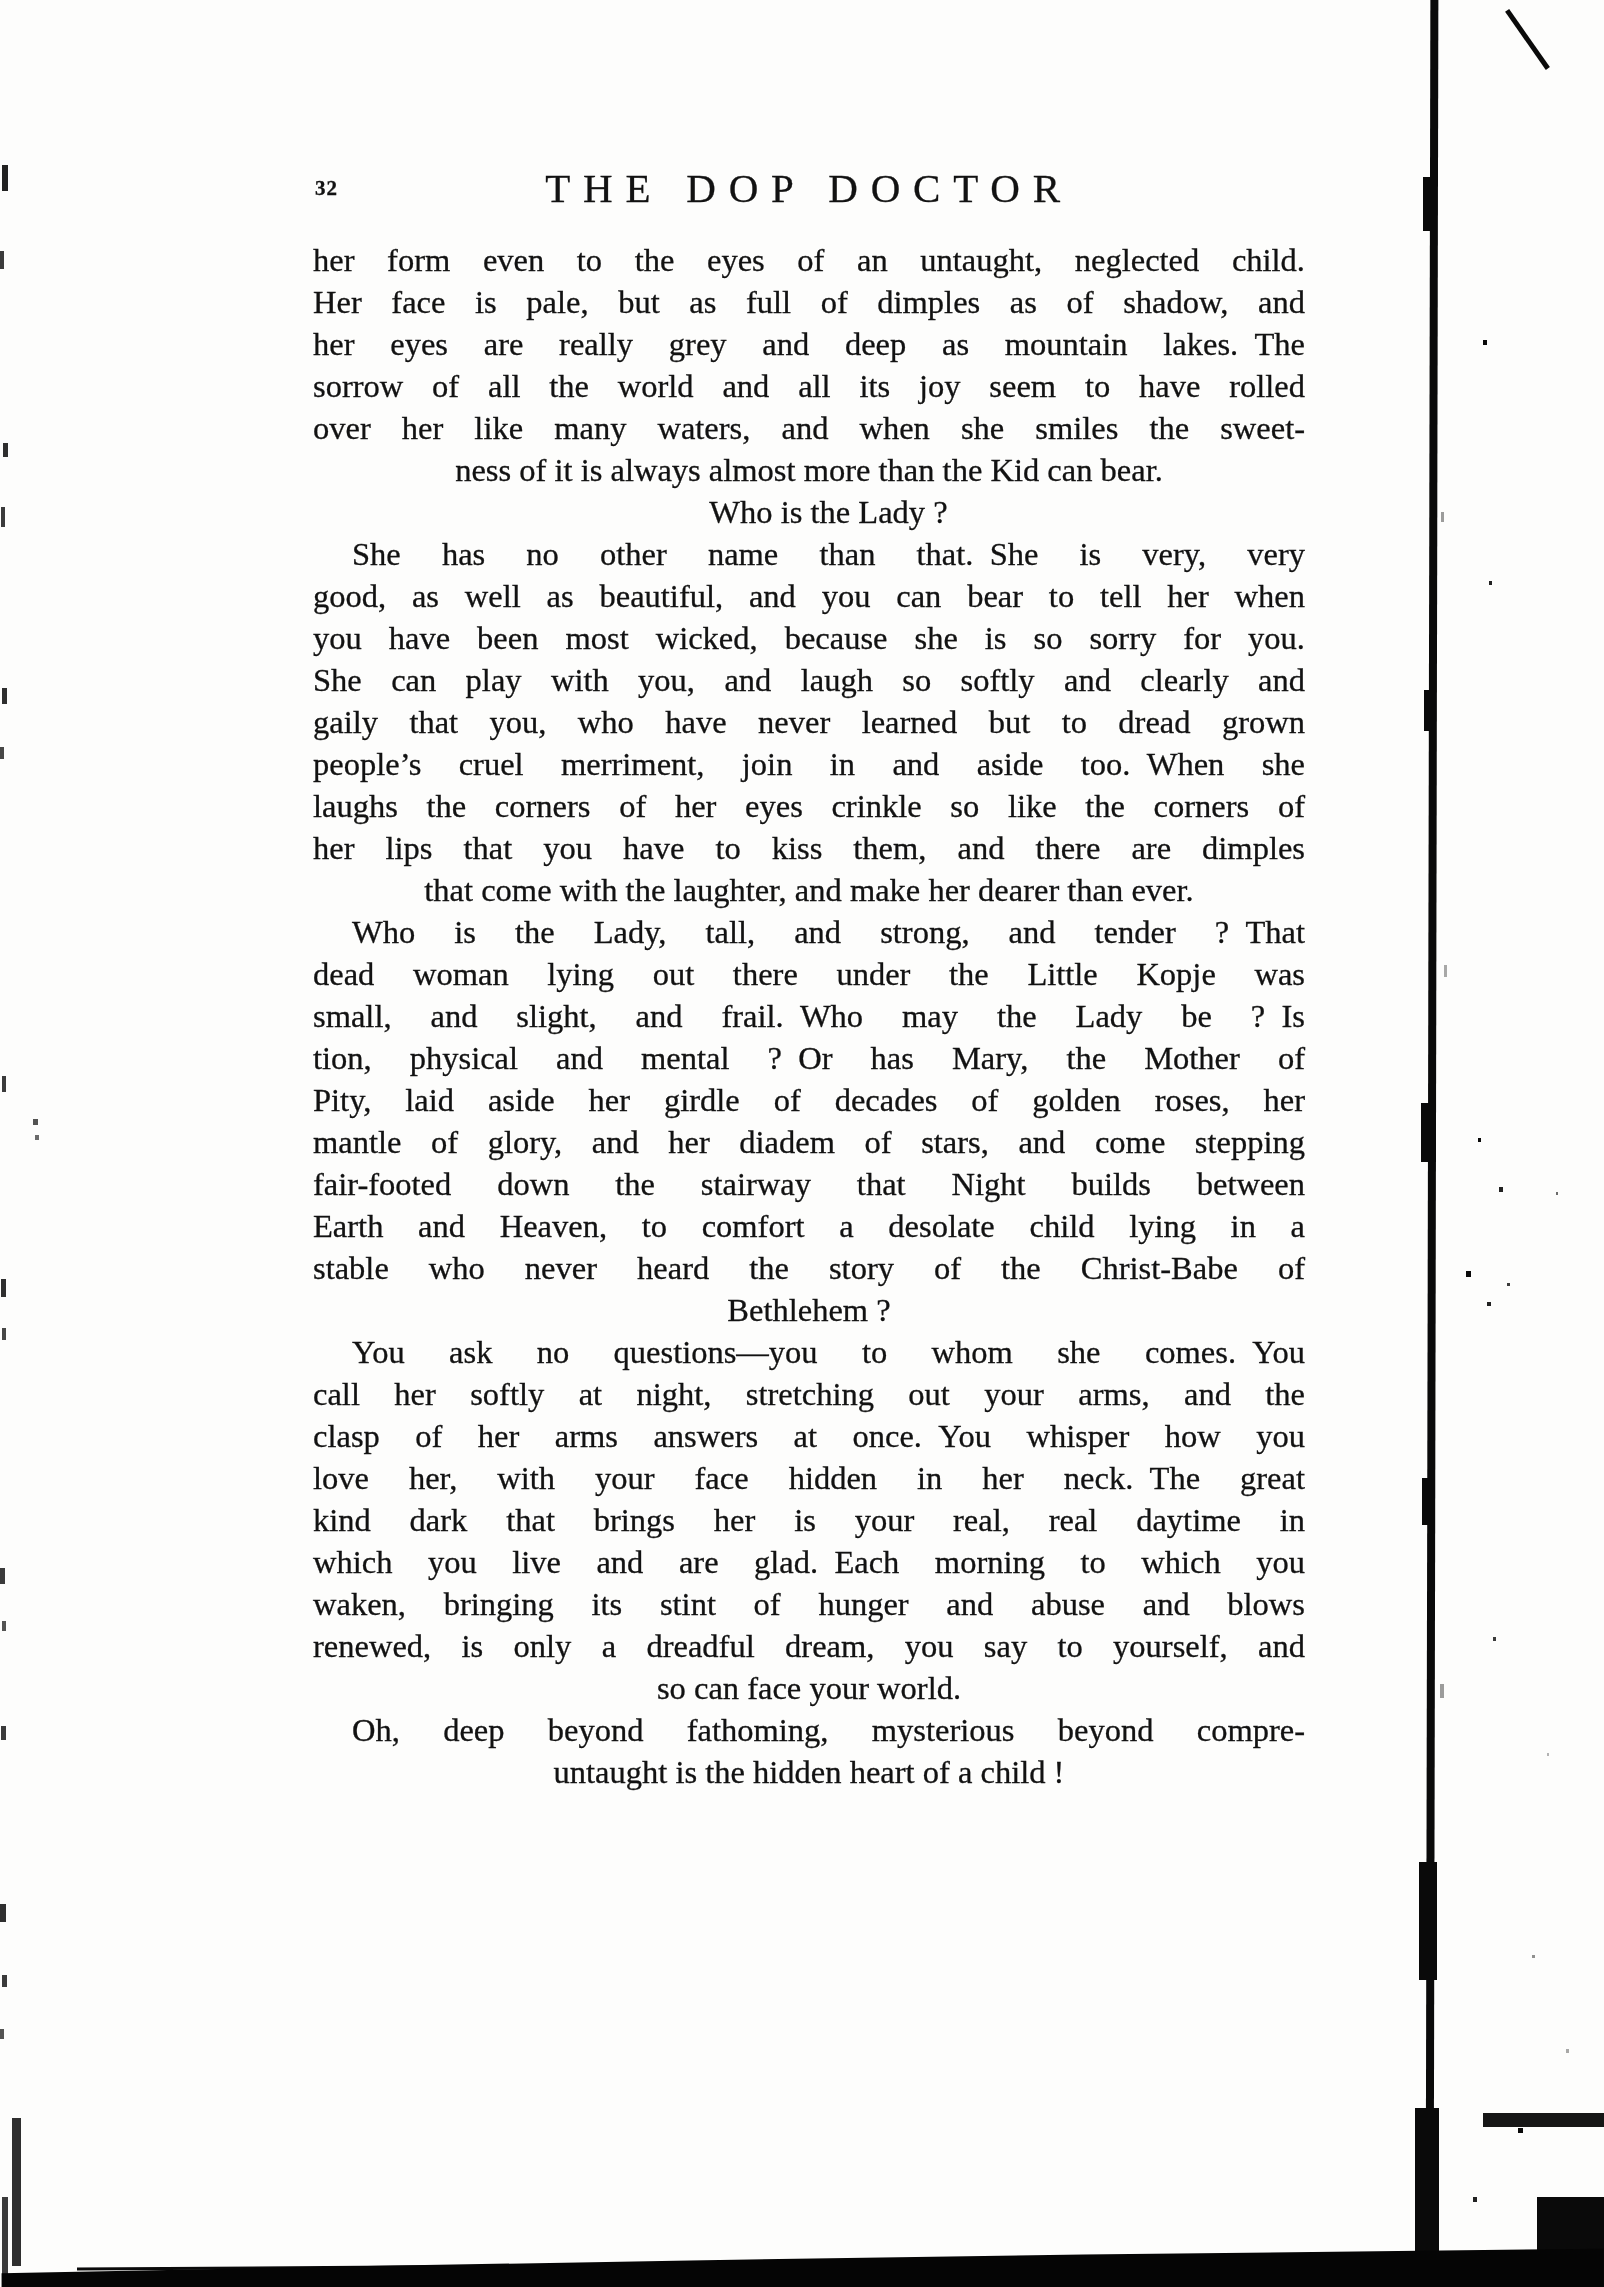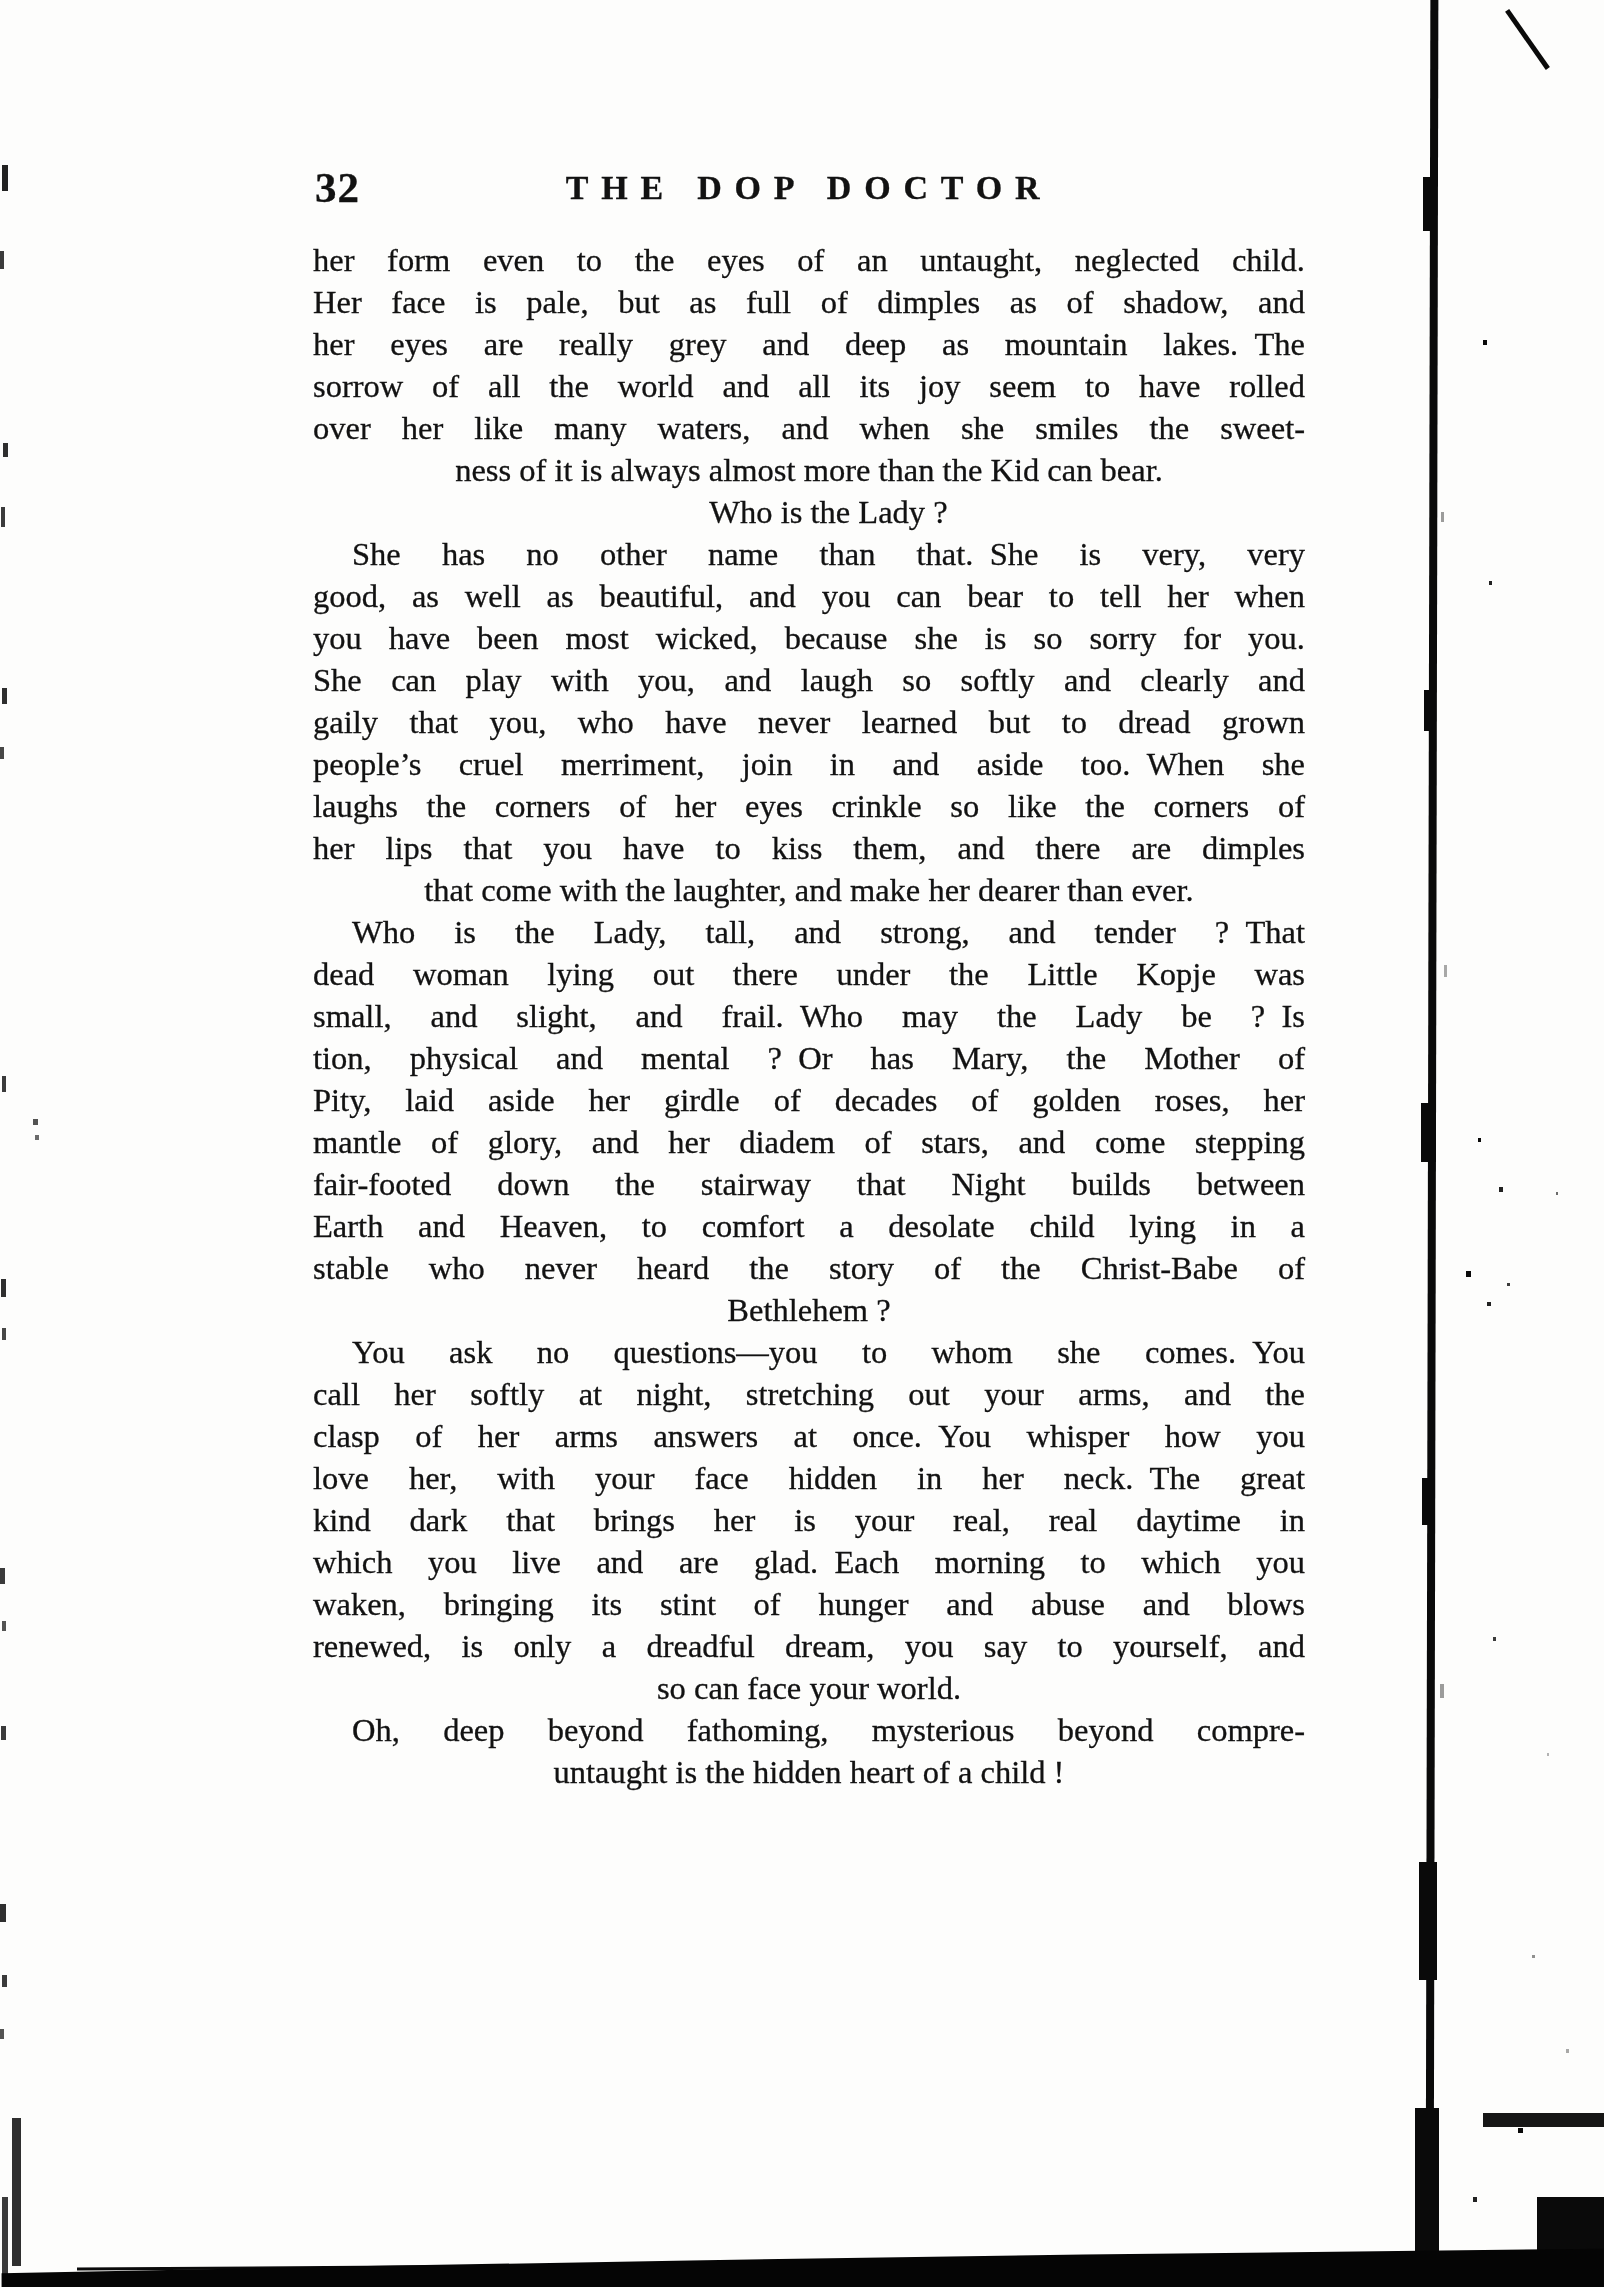--- a/index.html
+++ b/index.html
@@ -1,22 +1,22 @@
 <!DOCTYPE html>
 <html><head>
 <meta charset="utf-8">
 <style>
   html,body{margin:0;padding:0;}
   body{width:1605px;height:2287px;overflow:hidden;background:#ffffff;}
   .page{position:absolute;left:0;top:0;width:1605px;height:2287px;background:#fdfdfc;
         font-family:"Liberation Serif",serif;color:#121212;}
   .header{position:absolute;top:167px;left:313px;width:992px;height:42px;line-height:42px;}
-  .pageno{position:absolute;left:2px;top:0;font-weight:bold;font-size:43px;letter-spacing:1px;
+  .pageno{position:absolute;left:2px;top:0;font-weight:bold;font-size:21px;letter-spacing:1px;
           -webkit-text-stroke:0.3px #121212;}
-  .title{position:absolute;left:0;right:0;text-align:center;font-weight:bold;font-size:34px;
+  .title{position:absolute;left:0;right:0;text-align:center;font-weight:normal;font-size:41px;
          letter-spacing:12.8px;-webkit-text-stroke:0.3px #121212;}
   .bodytext{position:absolute;left:313px;top:239px;width:992px;font-size:32.5px;}
   .line{height:42px;line-height:42px;text-align:justify;text-align-last:justify;
         -webkit-text-stroke:0.3px #121212;overflow:visible;}
   .line.last{text-align:center;text-align-last:auto;}
   .line.indent{text-indent:39px;}
   .art{position:absolute;background:#0a0a0a;}
   svg{display:block;}
 </style>
 </head>

